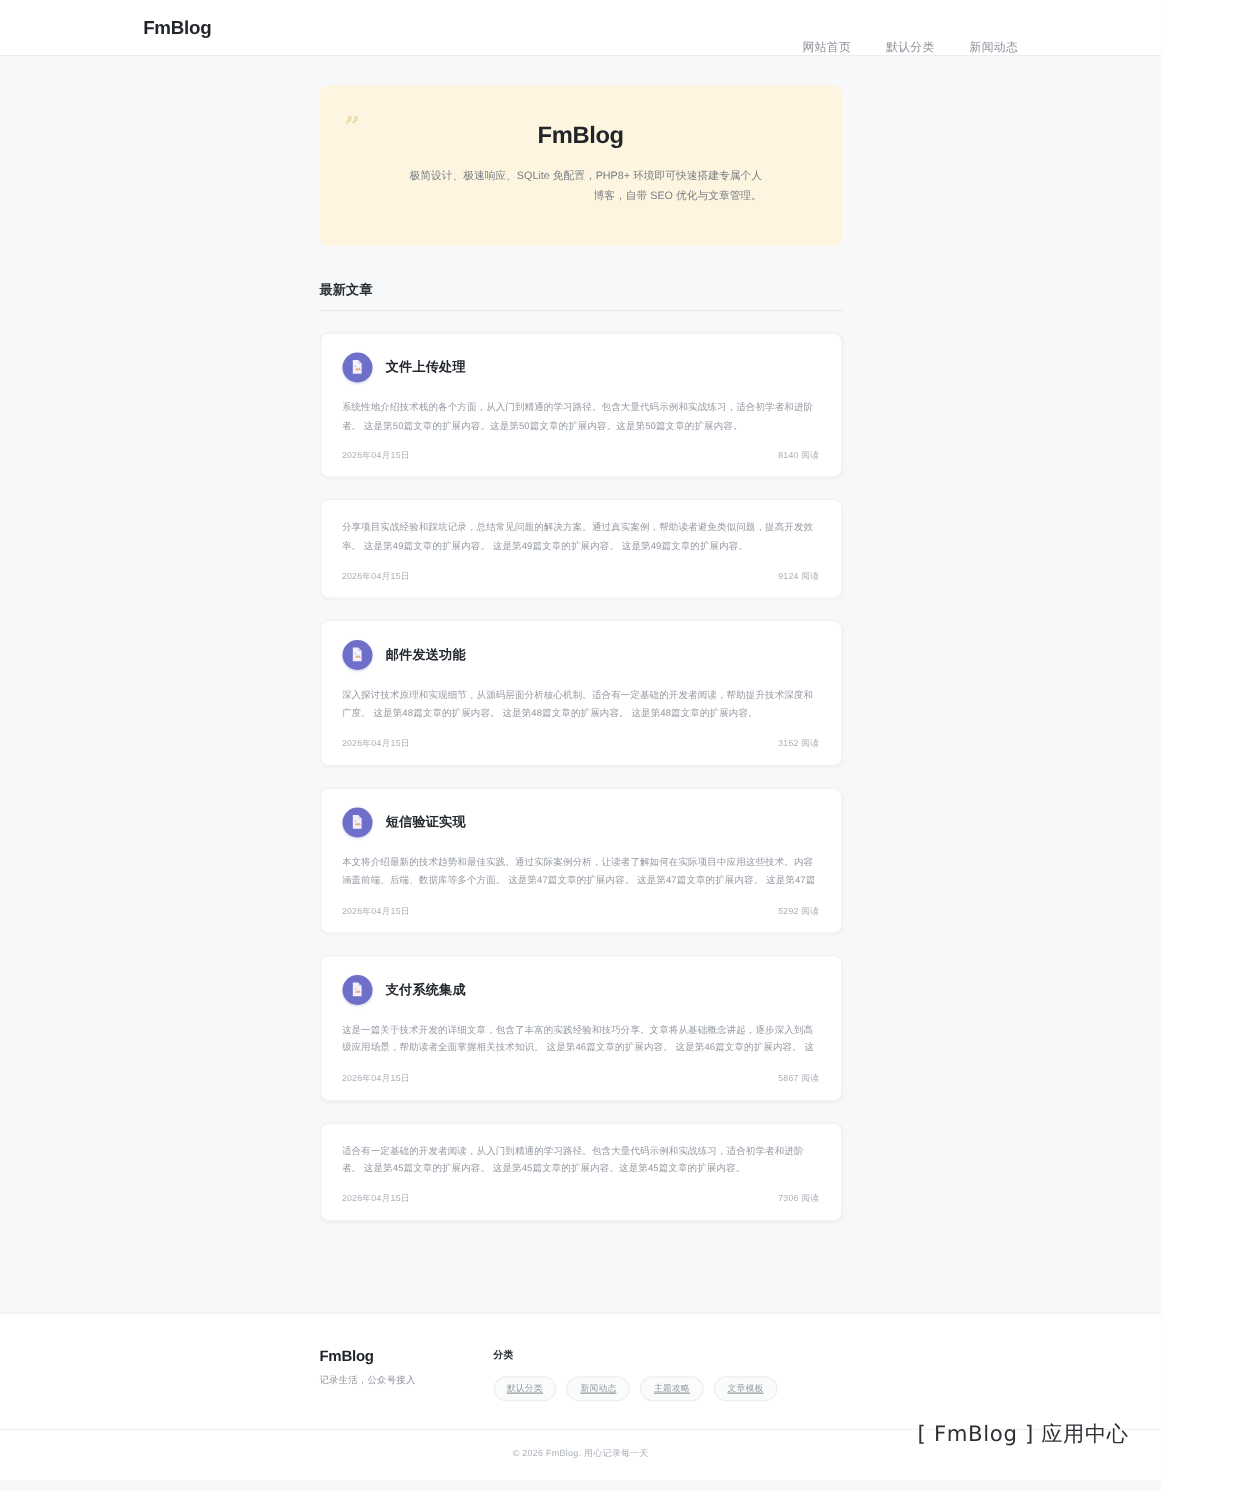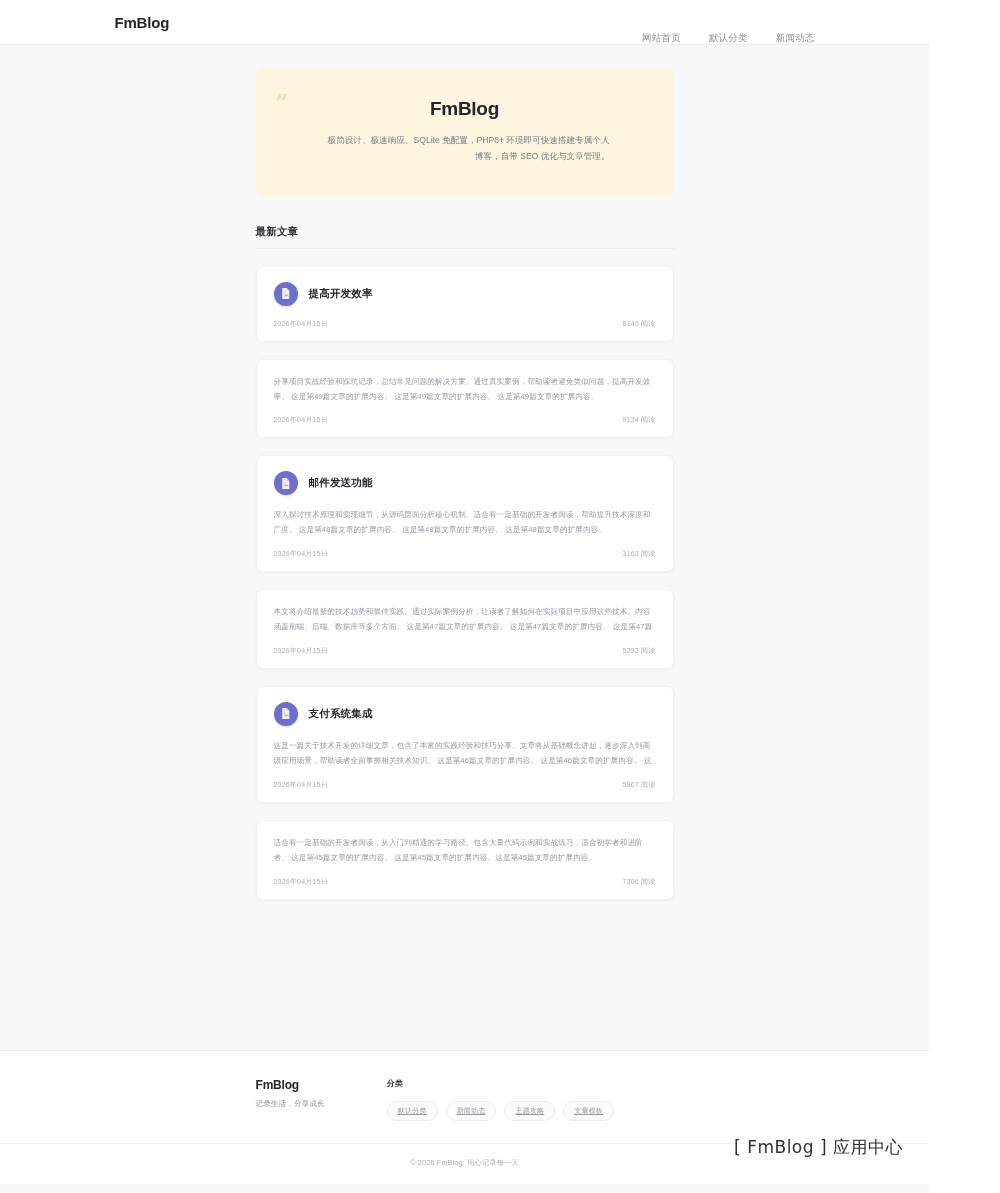--- a/index.html
+++ b/index.html
@@ -267,22 +267,23 @@
         <article class="post-card">
           <div class="post-head">
             <span class="post-icon">
               <svg width="13" height="13" viewBox="0 0 24 24">
                   <path d="M6 2h8l5 5v15H6z" fill="#f3f0fb"></path>
                   <path d="M14 2l5 5h-5z" fill="#cfc9ef"></path>
                   <path d="M9 17l3.2-4.2 1.8 2.2 1.6-1.9L18 17z" fill="#e8a98a"></path>
                   <circle cx="10" cy="11" r="1.1" fill="#e8a98a"></circle>
                 </svg>
             </span>
-            <h2 class="post-title">提高开发效率</h2>
-          </div>
+            <h2 class="post-title">文件上传处理</h2>
+          </div>
+          <p class="post-excerpt">系统性地介绍技术栈的各个方面，从入门到精通的学习路径。包含大量代码示例和实战练习，适合初学者和进阶者。 这是第50篇文章的扩展内容。这是第50篇文章的扩展内容。这是第50篇文章的扩展内容。</p>
           <div class="post-meta">
             <span>2026年04月15日</span>
             <span>8140 阅读</span>
           </div>
         </article>
 
         <article class="post-card">
           <p class="post-excerpt">分享项目实战经验和踩坑记录，总结常见问题的解决方案。通过真实案例，帮助读者避免类似问题，提高开发效率。 这是第49篇文章的扩展内容。 这是第49篇文章的扩展内容。 这是第49篇文章的扩展内容。</p>
           <div class="post-meta">
             <span>2026年04月15日</span>
@@ -303,20 +304,31 @@
             <h2 class="post-title">邮件发送功能</h2>
           </div>
           <p class="post-excerpt">深入探讨技术原理和实现细节，从源码层面分析核心机制。适合有一定基础的开发者阅读，帮助提升技术深度和广度。 这是第48篇文章的扩展内容。 这是第48篇文章的扩展内容。 这是第48篇文章的扩展内容。</p>
           <div class="post-meta">
             <span>2026年04月15日</span>
             <span>3162 阅读</span>
           </div>
         </article>
 
         <article class="post-card">
+          <div class="post-head">
+            <span class="post-icon">
+              <svg width="13" height="13" viewBox="0 0 24 24">
+                  <path d="M6 2h8l5 5v15H6z" fill="#f3f0fb"></path>
+                  <path d="M14 2l5 5h-5z" fill="#cfc9ef"></path>
+                  <path d="M9 17l3.2-4.2 1.8 2.2 1.6-1.9L18 17z" fill="#e8a98a"></path>
+                  <circle cx="10" cy="11" r="1.1" fill="#e8a98a"></circle>
+                </svg>
+            </span>
+            <h2 class="post-title">短信验证实现</h2>
+          </div>
           <p class="post-excerpt">本文将介绍最新的技术趋势和最佳实践。通过实际案例分析，让读者了解如何在实际项目中应用这些技术。内容涵盖前端、后端、数据库等多个方面。 这是第47篇文章的扩展内容。 这是第47篇文章的扩展内容。 这是第47篇文章的…</p>
           <div class="post-meta">
             <span>2026年04月15日</span>
             <span>5292 阅读</span>
           </div>
         </article>
 
         <article class="post-card">
           <div class="post-head">
             <span class="post-icon">
@@ -345,21 +357,21 @@
         </article>
 
       </div>
     </div>
   </main>
 
   <footer class="site-footer">
     <div class="footer-inner">
       <div class="footer-brand">
         <div class="footer-brand-name">FmBlog</div>
-        <div class="footer-brand-tag">记录生活，分享成长</div>
+        <div class="footer-brand-tag">记录生活，公众号接入</div>
       </div>
       <div class="footer-col">
         <div class="footer-col-title">分类</div>
         <div class="footer-tags">
           <a class="footer-tag" href="#">默认分类</a>
           <a class="footer-tag" href="#">新闻动态</a>
           <a class="footer-tag" href="#">主题攻略</a>
           <a class="footer-tag" href="#">文章模板</a>
         </div>
       </div>

